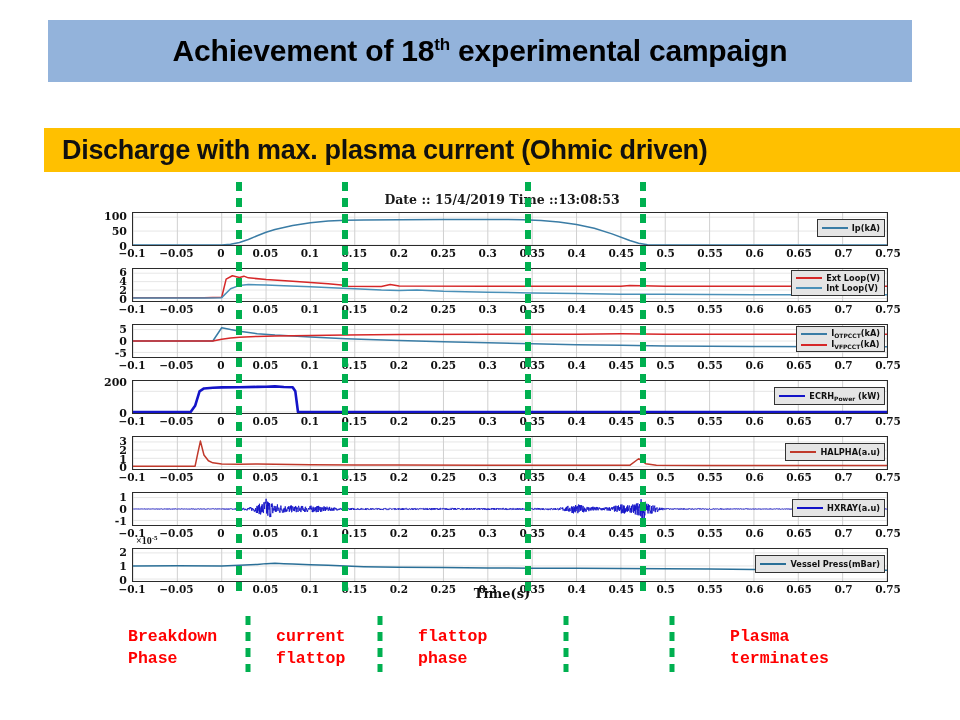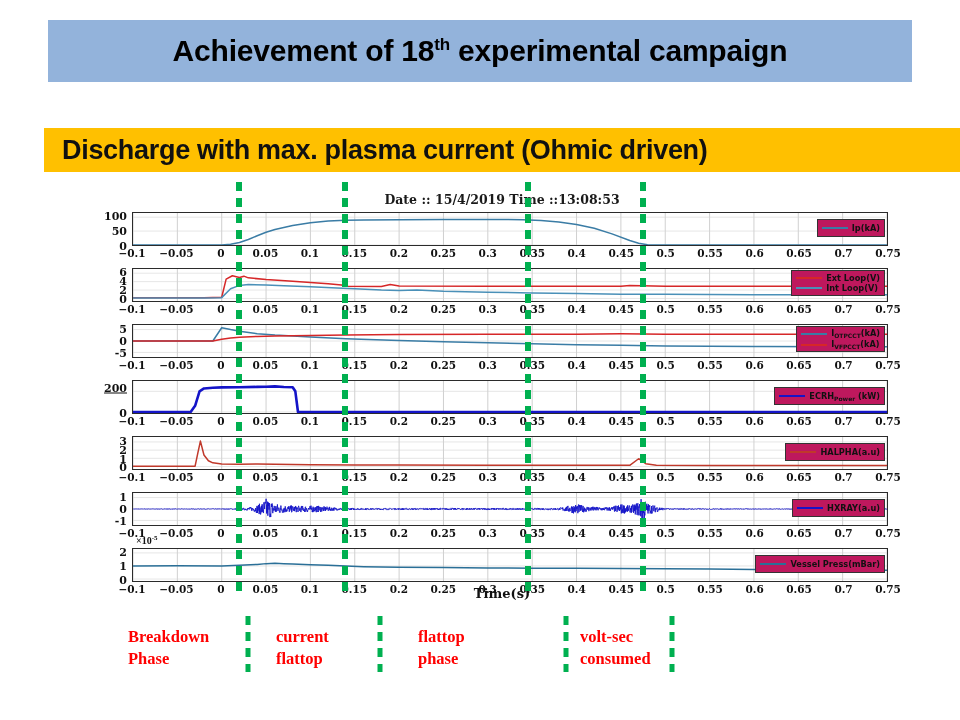--- a/index.html
+++ b/index.html
@@ -52,21 +52,21 @@
     font-family:"DejaVu Serif",serif;font-size:11px;font-weight:bold;color:#111;
     white-space:nowrap;
   }
   .xlabels{position:absolute;left:0;top:100%;width:100%;height:17px;}
   .xlab{
     position:absolute;transform:translateX(-50%);top:1px;
     font-family:"DejaVu Serif",serif;font-size:10.5px;font-weight:bold;color:#111;
     white-space:nowrap;
   }
   .legend{
-    position:absolute;background:#be185d;border:1px solid #333;
+    position:absolute;background:#e5e5e5;border:1px solid #333;
     display:flex;flex-direction:column;justify-content:center;
     padding:2px 4px;box-sizing:border-box;z-index:6;
   }
   .legrow{display:flex;align-items:center;height:11px;white-space:nowrap;}
   .legline{width:26px;height:2px;margin-right:4px;flex:none;}
   .legtxt{
     font-family:"DejaVu Sans",sans-serif;font-size:8.2px;font-weight:bold;color:#111;
   }
   .legtxt sub{font-size:6px;vertical-align:-2px;}
   .expo{
@@ -82,21 +82,21 @@
     transform:translateX(-50%);
   }
   #xaxis-title{
     position:absolute;left:0;top:414px;width:916px;text-align:center;
     font-family:"DejaVu Serif",serif;font-size:13px;font-weight:bold;color:#111;
   }
   
   #annotations{position:absolute;left:44px;top:616px;width:916px;height:70px;}
   .annot{
     position:absolute;font-size:16.5px;font-weight:bold;color:#ff0000;
-    line-height:1.32;white-space:nowrap;font-family:Liberation Serif, serif;
+    line-height:1.32;white-space:nowrap;font-family:Liberation Mono, monospace;
   }
   .annot span{display:block;}
   .amark{
     position:absolute;top:0;width:5px;height:56px;
     background:repeating-linear-gradient(to bottom,#00b050 0 9px,transparent 9px 16px);
     transform:translateX(-50%);
   }
 </style>
 </head>
 <body>
@@ -300,21 +300,21 @@
           </div>
           <div class="legrow">
             <span class="legline" style="background: rgb(214, 39, 40);"></span>
             <span class="legtxt">I<sub>VFPCCT</sub>(kA)</span>
           </div>
         </div>
       </div>
       <div class="panel" style="top: 208px; height: 34px;">
         <div class="ylabels">
           <div class="ylab" style="top: 32.9032px;">0</div>
-          <div class="ylab" style="top: 8px; text-decoration: underline;">200</div>
+          <div class="ylab" style="top: 2px;">200</div>
         </div>
         <div class="plotbox">
           <svg viewBox="0 0 756 34" preserveAspectRatio="none">
             <line x1="0" x2="0" y1="0" y2="34" stroke="#b9b9b9" stroke-width="0.7"></line>
             <line x1="44.47058823529412" x2="44.47058823529412" y1="0" y2="34" stroke="#b9b9b9" stroke-width="0.7"></line>
             <line x1="88.94117647058825" x2="88.94117647058825" y1="0" y2="34" stroke="#b9b9b9" stroke-width="0.7"></line>
             <line x1="133.41176470588238" x2="133.41176470588238" y1="0" y2="34" stroke="#b9b9b9" stroke-width="0.7"></line>
             <line x1="177.8823529411765" x2="177.8823529411765" y1="0" y2="34" stroke="#b9b9b9" stroke-width="0.7"></line>
             <line x1="222.3529411764706" x2="222.3529411764706" y1="0" y2="34" stroke="#b9b9b9" stroke-width="0.7"></line>
             <line x1="266.82352941176475" x2="266.82352941176475" y1="0" y2="34" stroke="#b9b9b9" stroke-width="0.7"></line>
@@ -562,17 +562,17 @@
       <span>Phase</span>
     </div>
     <div class="annot" style="left: 232px; top: 10px;">
       <span>current</span>
       <span>flattop</span>
     </div>
     <div class="annot" style="left: 374px; top: 10px;">
       <span>flattop</span>
       <span>phase</span>
     </div>
-    <div class="annot" style="left: 536px; top: 10px;">
-      <span>volt-sec</span>
-      <span>consumed</span>
+    <div class="annot" style="left: 686px; top: 10px;">
+      <span>Plasma</span>
+      <span>terminates</span>
     </div>
   </div>
 
 </body></html>

